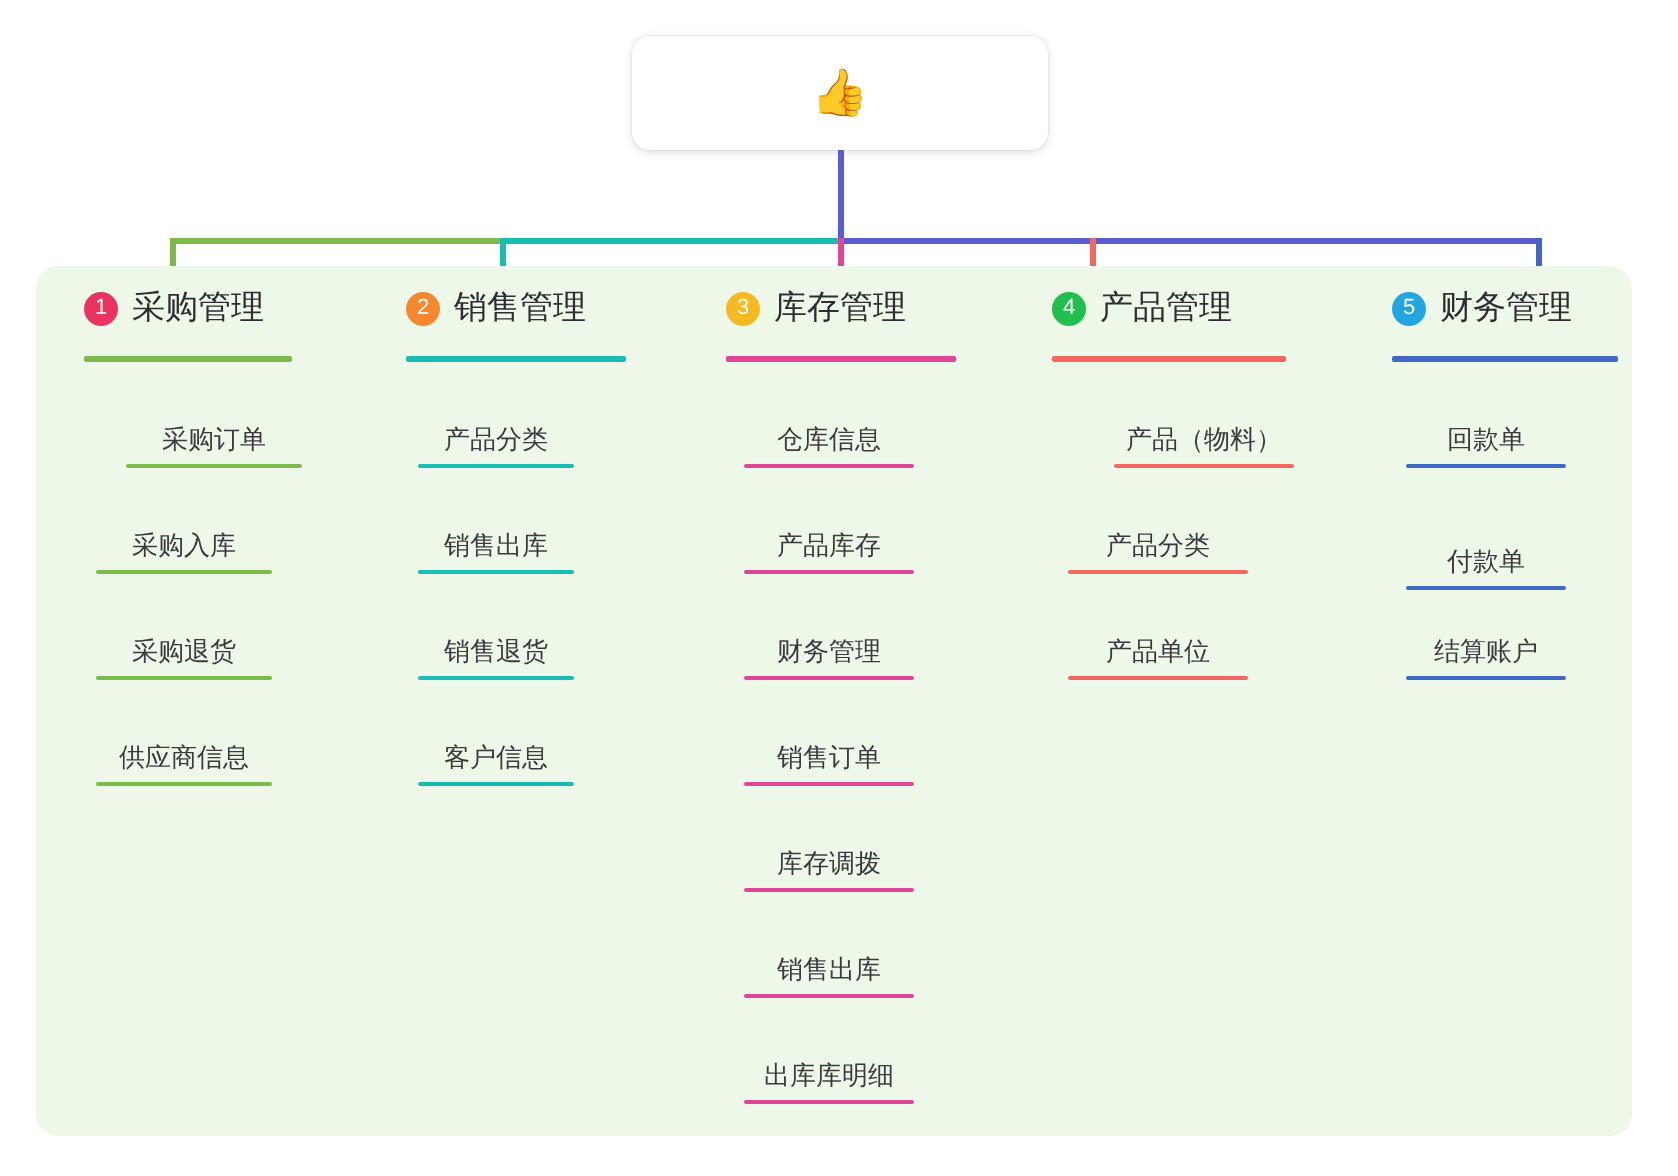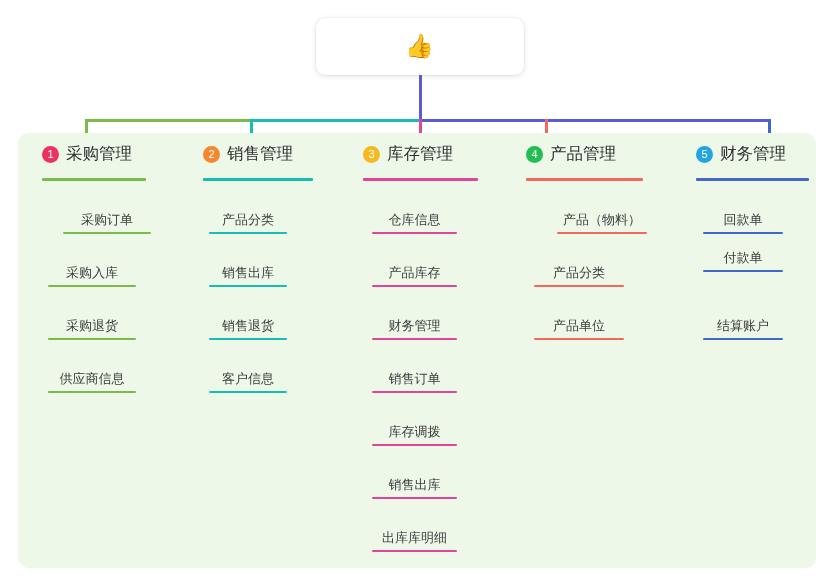--- a/index.html
+++ b/index.html
@@ -182,21 +182,21 @@
         <div class="col-head">
           <span class="badge" style="background: rgb(34, 165, 224);">5</span>
           <span class="col-title">财务管理</span>
         </div>
         <div class="head-rule" style="top: 35px; width: 113px; background: rgb(65, 104, 201);"></div>
       </div>
       <div class="leaf" style="left: 703px; top: 206px; width: 80px; height: 28px;">
         <div class="leaf-text">回款单</div>
         <div class="leaf-rule" style="background: rgb(65, 104, 201);"></div>
       </div>
-      <div class="leaf" style="left: 703px; top: 244px; width: 80px; height: 28px; font-family: Liberation Mono, monospace;">
+      <div class="leaf" style="left: 703px; top: 267px; width: 80px; height: 28px; font-family: Liberation Mono, monospace;">
         <div class="leaf-text">付款单</div>
         <div class="leaf-rule" style="background: rgb(65, 104, 201);"></div>
       </div>
       <div class="leaf" style="left: 703px; top: 312px; width: 80px; height: 28px;">
         <div class="leaf-text">结算账户</div>
         <div class="leaf-rule" style="background: rgb(65, 104, 201);"></div>
       </div>
     </div>
 
 </div>

